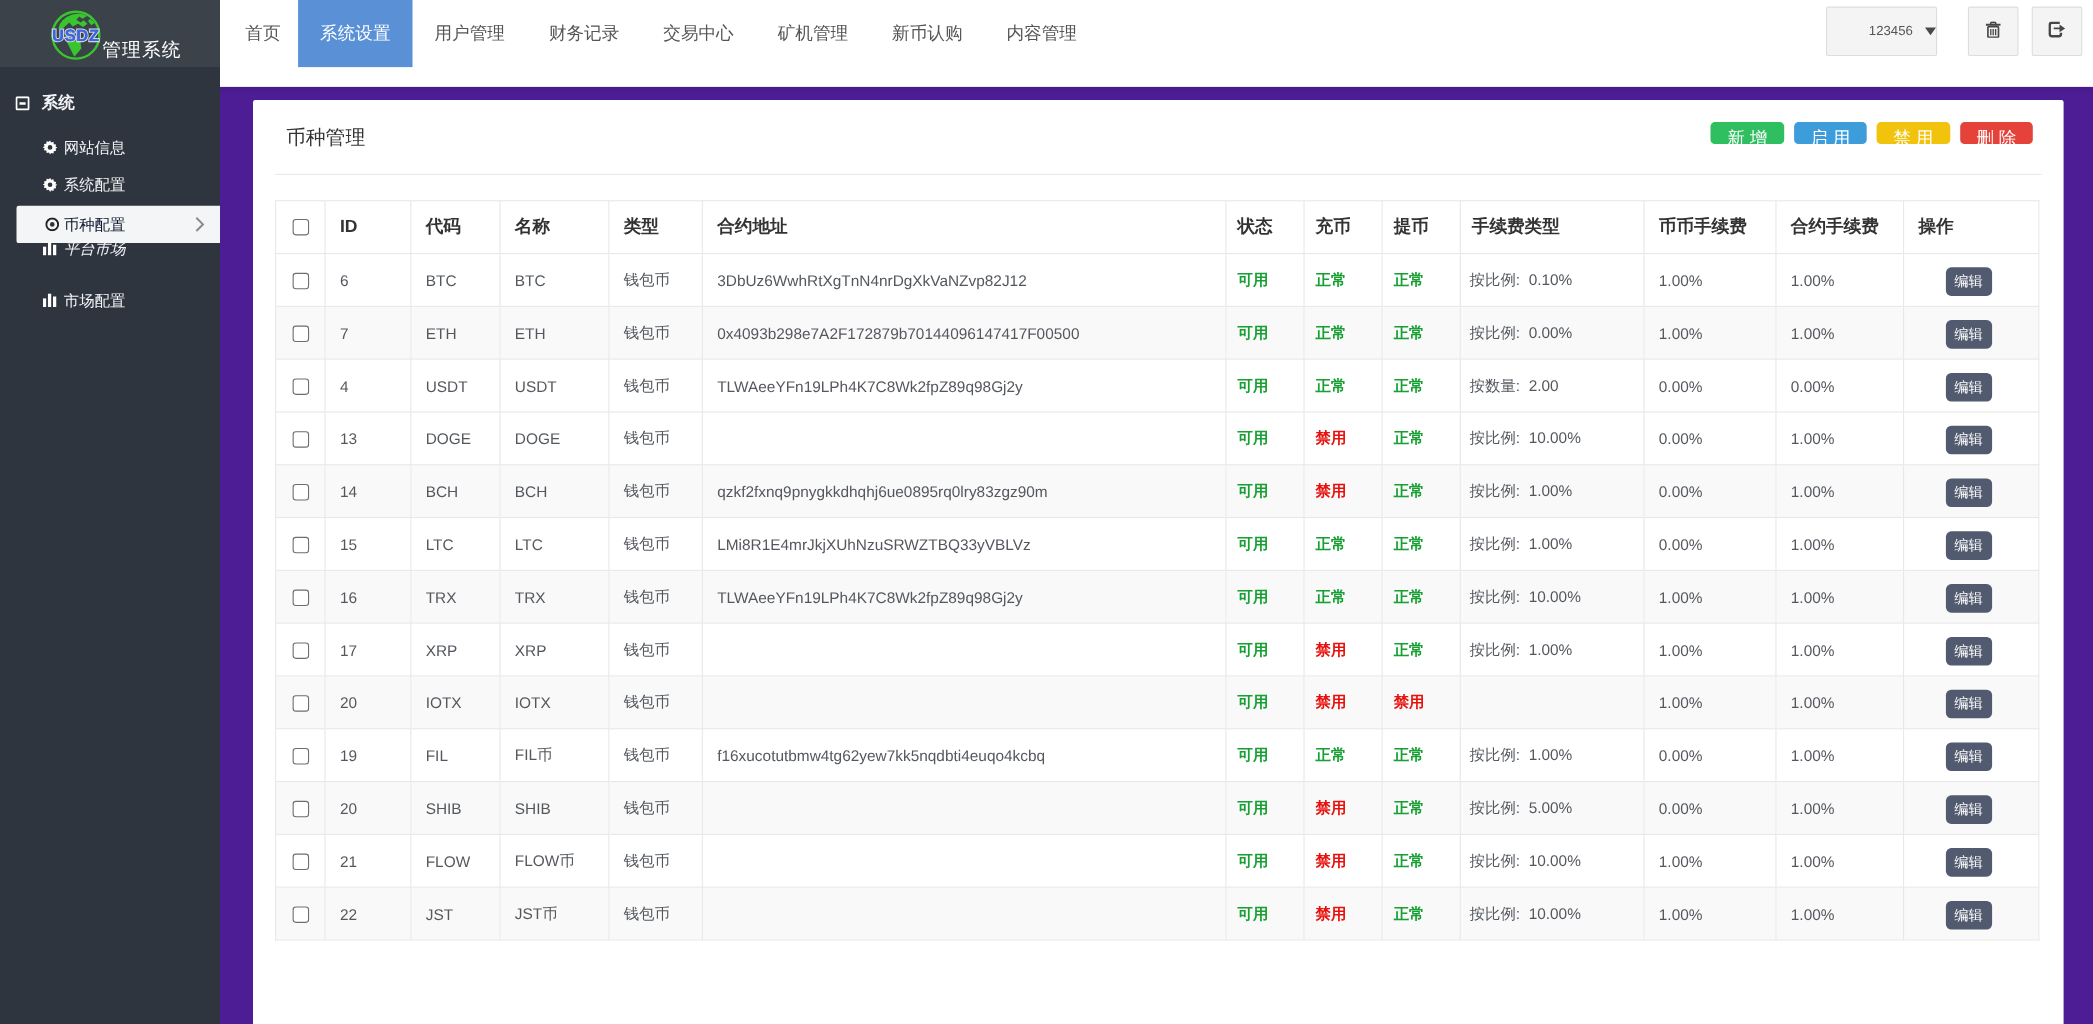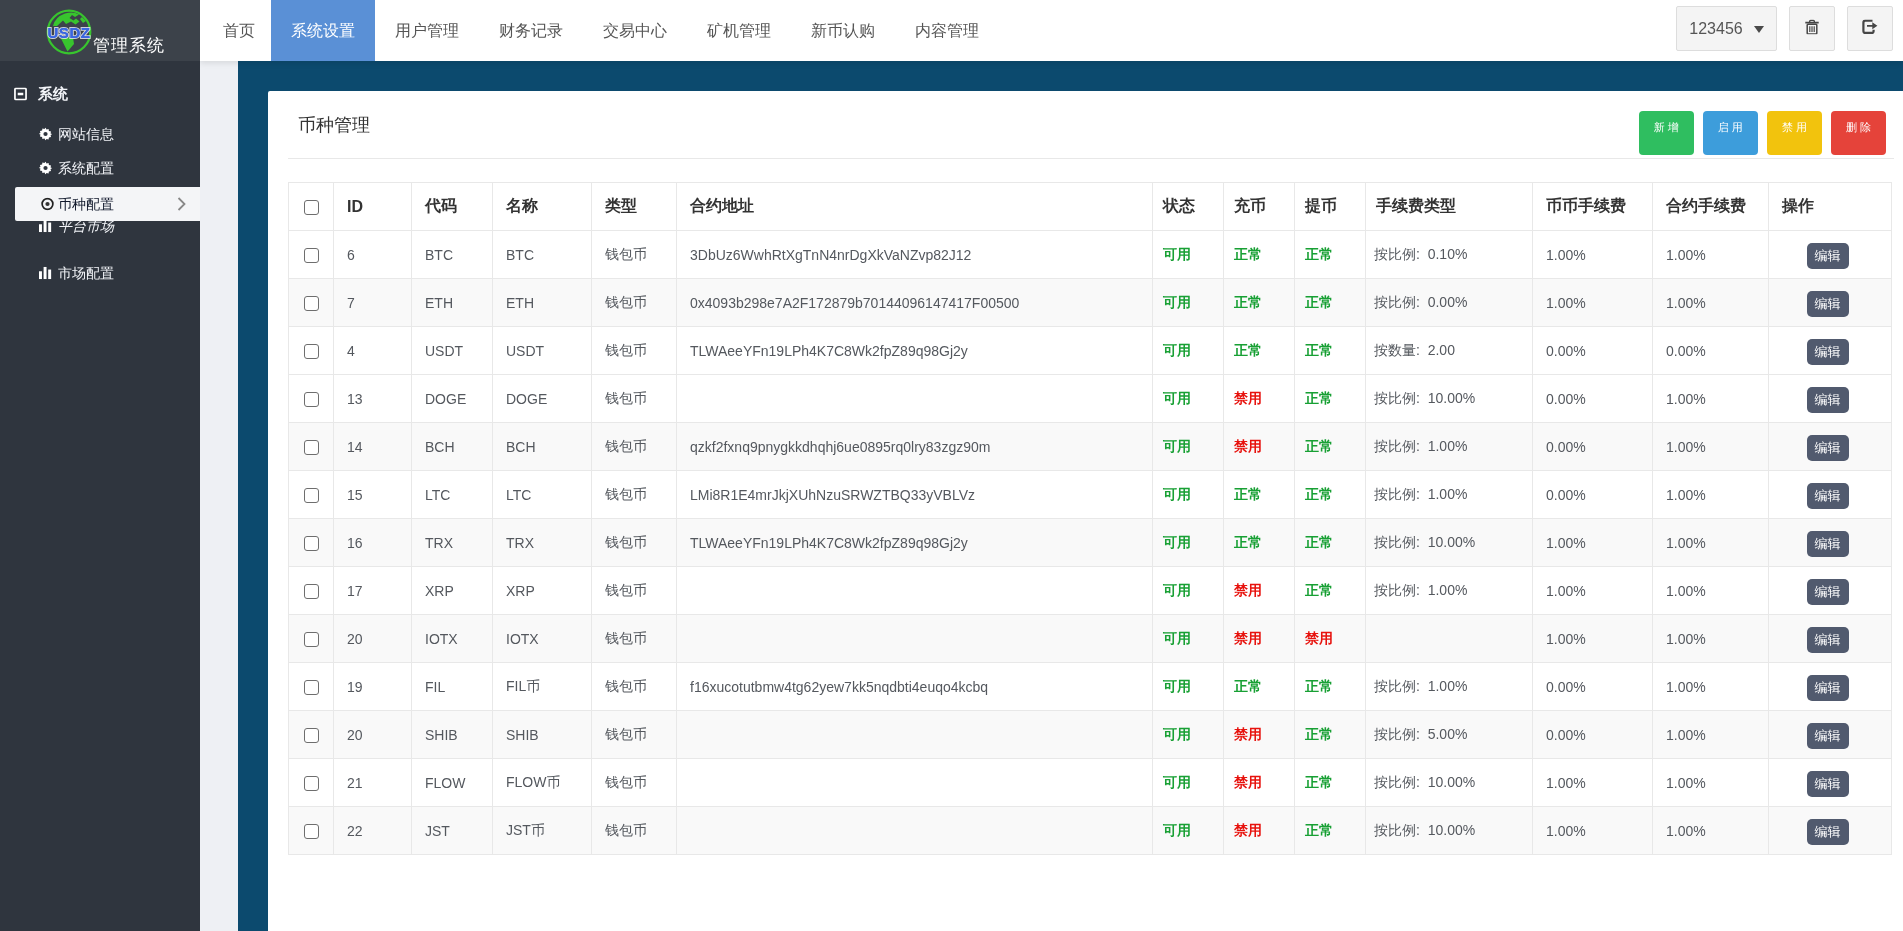--- a/index.html
+++ b/index.html
@@ -19,39 +19,39 @@
 .mi.sec .ic { left:14px; width:13px; height:13px; }
 .mi.sec .tx { position:absolute; left:38px; }
 .mi.sub .ic { left:39px; width:13px; height:13px; }
 .mi.sub .tx { position:absolute; left:58px; }
 .mi.active { background:#f4f5f7; color:#0f172a; left:15px; width:185px; border-radius:2px 0 0 2px; }
 .mi.active .ic { left:26px; width:13px; height:13px; }
 .mi.active .tx { left:43px; }
 .mi.active .chev { position:absolute; right:14px; top:50%; transform:translateY(-50%); }
 
 
-.topbar { position:absolute; left:200px; top:0; right:0; height:61px; background:#fff; box-shadow:0 2px 6px rgba(0,0,0,0.1); z-index:4; }
+.topbar { position:absolute; left:200px; top:0; right:0; height:79px; background:#fff; box-shadow:0 2px 6px rgba(0,0,0,0.1); z-index:4; }
 .nav { position:absolute; left:0; top:0; height:61px; display:flex; }
 .nav .tab { height:61px; line-height:61px; text-align:center; font-size:16px; color:#555; width:104px; }
 .nav .tab.first { width:71px; padding-left:7px; }
 .nav .tab.active { background:#5a90d6; color:#fff; }
 .tb-btn { position:absolute; top:6px; height:45px; background:#f4f4f4; border:1px solid #ddd; border-radius:2px; }
-.tb-user { right:126px; width:101px; font-size:16px; color:#555; text-align:center; line-height:43px; }
+.tb-user { right:142px; width:101px; font-size:12px; color:#555; text-align:right; line-height:43px; }
 .tb-user .caret { display:inline-block; width:0; height:0; border-left:5.5px solid transparent; border-right:5.5px solid transparent; border-top:7px solid #4a4a4a; margin-left:11px; vertical-align:middle; }
 .tb-trash { right:68px; width:46px; }
 .tb-exit { right:10px; width:46px; }
 .tb-btn svg { position:absolute; left:50%; top:46%; transform:translate(-50%,-50%); }
 
 
-.content { position:absolute; left:200px; top:61px; right:0; bottom:0; background:#0c4a6e; overflow:hidden;margin-left:38px; }
+.content { position:absolute; left:200px; top:61px; right:0; bottom:0; background:#4c1d95; overflow:hidden; }
 .card { position:absolute; left:30px; top:30px; width:1646px; height:880px; background:#fff; border-radius:2px; }
 .card-hd { position:relative; height:68px; margin:0 20px; border-bottom:1px solid #e8e8e8; }
 .card-hd h2 { position:absolute; left:10px; top:0; line-height:68px; font-size:18px; font-weight:normal; color:#333; }
 .hd-btns { position:absolute; right:8px; top:20px; }
-.btn { display:inline-block; height:44px; line-height:32px; padding:0 15px; margin-left:9px; border-radius:4px; color:#fff; font-size:11px; }
+.btn { display:inline-block; height:20px; line-height:32px; padding:0 15px; margin-left:9px; border-radius:4px; color:#fff; font-size:16px; }
 .btn.green { background:#2fbe60; }
 .btn.blue { background:#3d9ddb; }
 .btn.yellow { background:#f2c30d; }
 .btn.red { background:#e5433a; }
 
 table { border-collapse:collapse; table-layout:fixed; margin:23px 20px 0 20px; width:1603px; font-size:14px; color:#54585e; }
 th,td { border:1px solid #e8e8e8; height:48px; padding:0 0 0 13px; text-align:left; overflow:hidden; white-space:nowrap; }
 th { color:#333; font-weight:bold; font-size:16px; }
 td.op { padding:0; text-align:center; }
 tr.odd td { background:#f9f9f9; }

